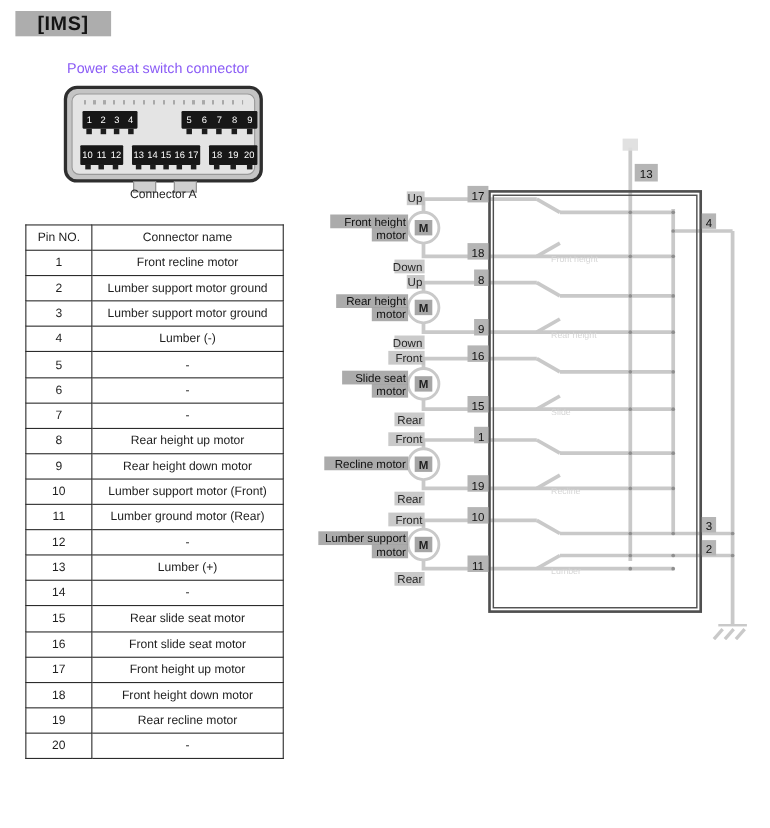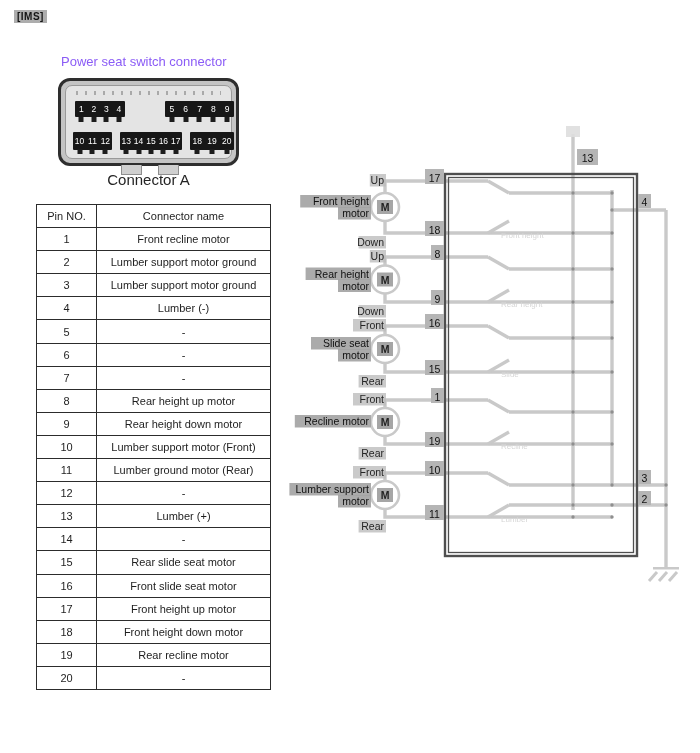--- a/index.html
+++ b/index.html
@@ -1,22 +1,22 @@
 <!DOCTYPE html>
 <html><head>
 <meta charset="utf-8">
 <style>
   html,body{margin:0;padding:0;}
   body{
     width:700px;height:753px;background:#ffffff;position:relative;
     font-family:"Liberation Sans", sans-serif;color:#1c1c1c;overflow:hidden;
   }
   .ims-tag{
-    position:absolute;left:14px;top:10px;font-size:10px;font-weight:bold;
-    color:#141414;background:#adadad;padding:1px 3px;letter-spacing:0.5px;
+    position:absolute;left:14px;top:10px;font-size:18px;font-weight:bold;
+    color:#141414;background:#adadad;padding:1px 20px;letter-spacing:0.5px;
   }
   .conn-title{position:absolute;left:61px;top:54px;font-size:13px;color:#8b5cf6;}
   .connector{
     position:absolute;left:58px;top:78px;width:181px;height:88px;
     background:#c4c4c4;border:3px solid #2e2e2e;border-radius:12px;box-sizing:border-box;
   }
   .conn-inner{
     position:absolute;left:4px;top:4px;right:4px;bottom:4px;
     background:#e4e4e4;border:1px solid #999;border-radius:7px;
   }
@@ -33,23 +33,23 @@
     text-align:center;
   }
   .pin-block span::after{
     content:"";position:absolute;left:50%;transform:translateX(-50%);
     bottom:-9px;width:5px;height:5px;background:#1c1c1c;
   }
   .conn-tab{
     position:absolute;width:19px;height:9px;bottom:-12px;background:#cfcfcf;
     border:1px solid #8e8e8e;border-top:none;
   }
-  .conn-caption{position:absolute;left:58px;top:171px;width:181px;text-align:center;font-size:15px;color:#242424;}
+  .conn-caption{position:absolute;left:58px;top:171px;width:181px;text-align:center;font-size:11px;color:#242424;}
   table.pin-table{
-    position:absolute;left:36px;top:204px;width:234px;border-collapse:collapse;table-layout:fixed;
+    position:absolute;left:23px;top:204px;width:234px;border-collapse:collapse;table-layout:fixed;
   }
   .pin-table th,.pin-table td{
     border:1.4px solid #2c2c2c;font-size:11px;font-weight:normal;color:#1e1e1e;
     text-align:center;padding:0;height:22.1px;overflow:hidden;white-space:nowrap;
   }
   #circuit{position:absolute;left:285px;top:120px;}
   #circuit text{font-family:"Liberation Sans", sans-serif;}
 </style>
 </head>
 <body>

